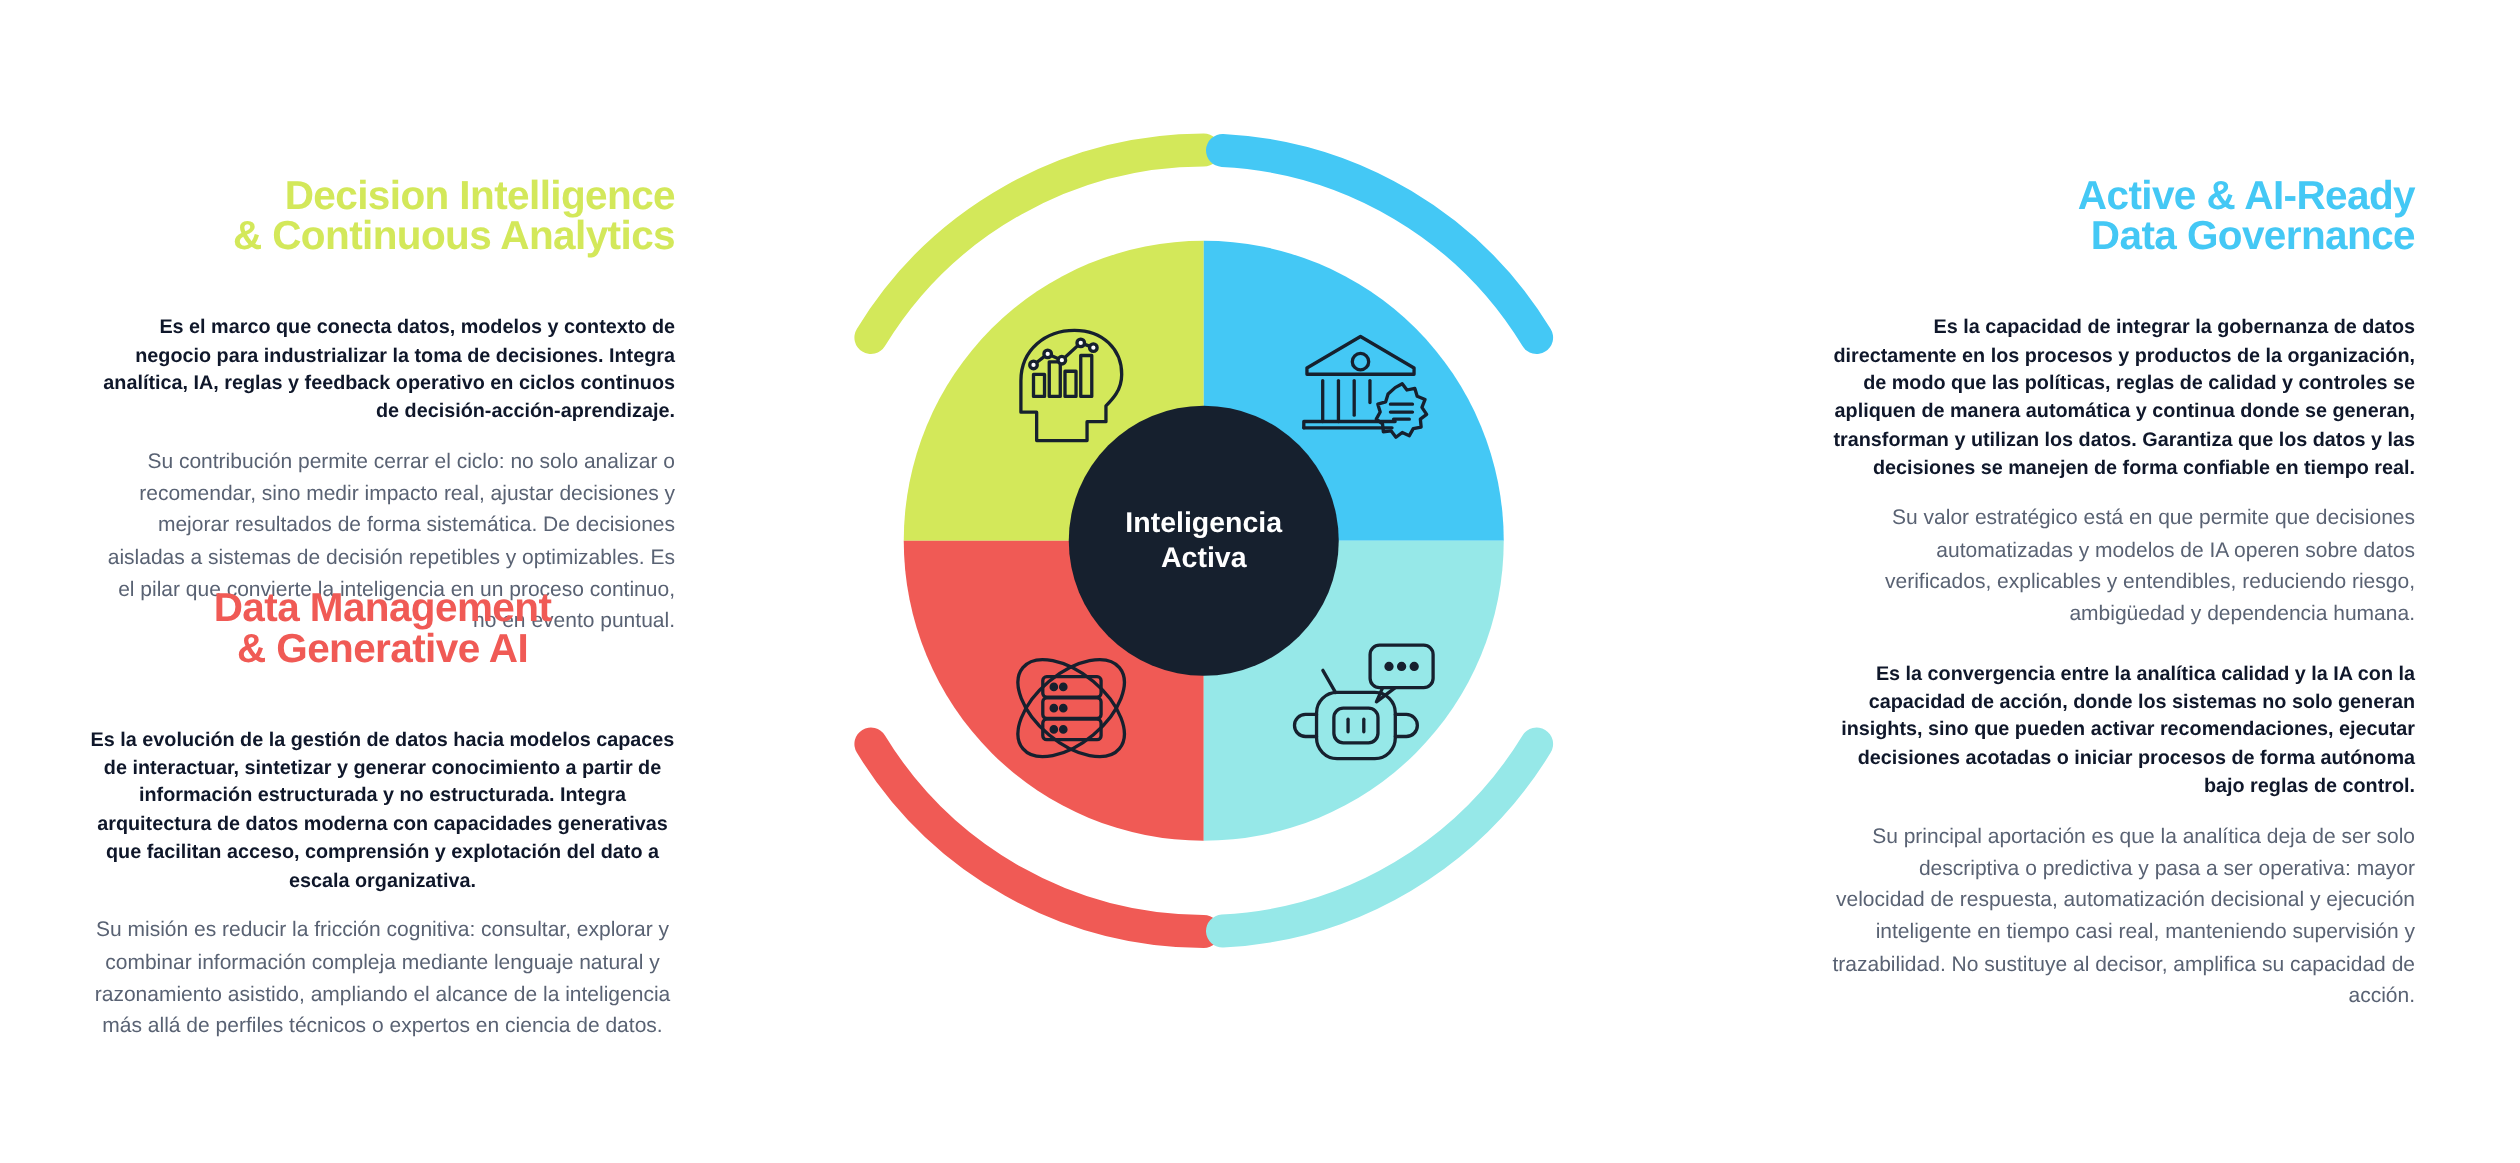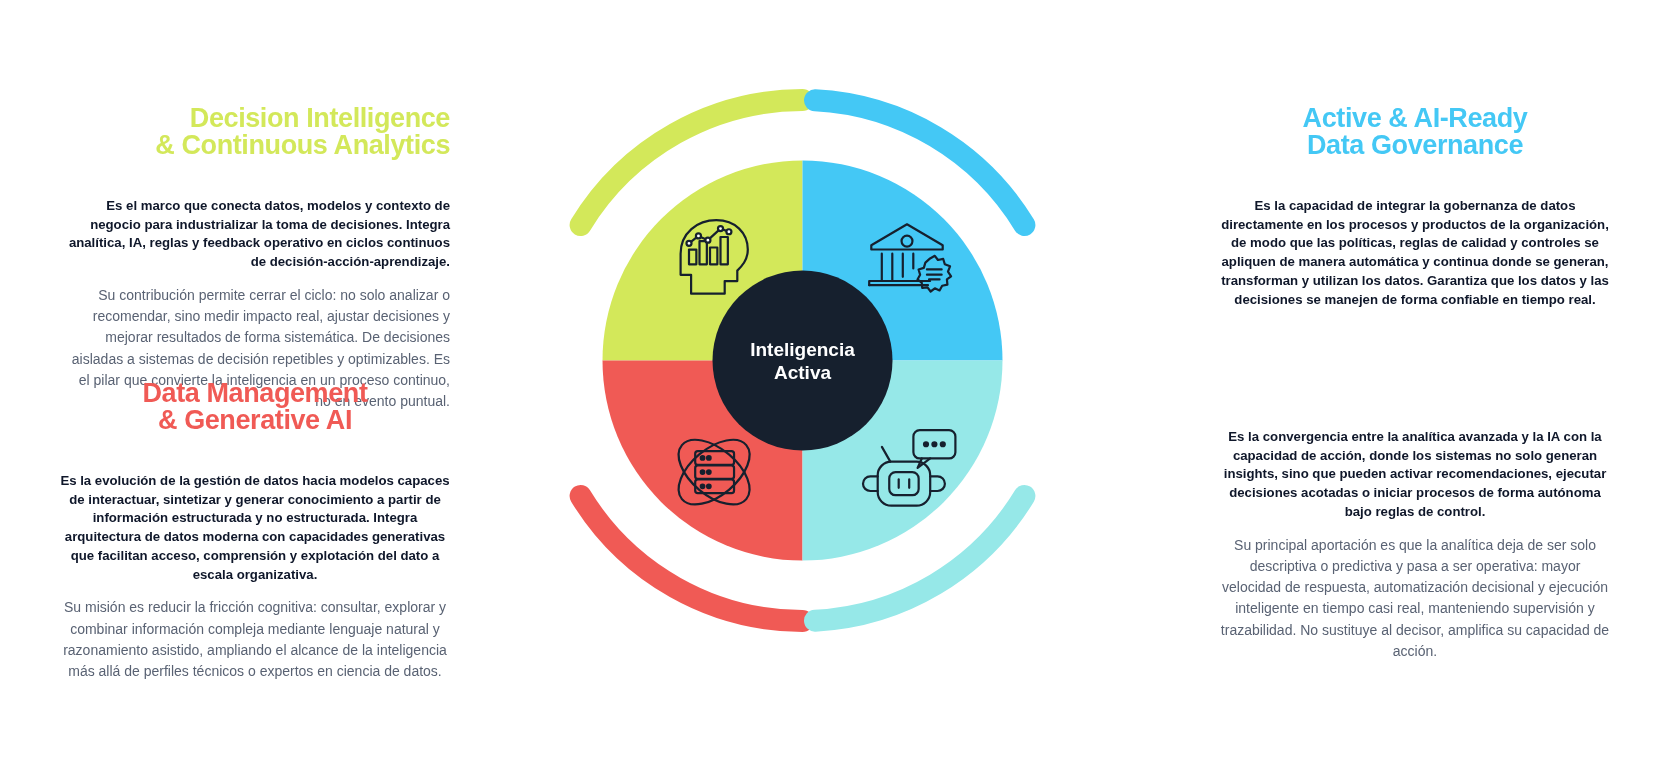--- a/index.html
+++ b/index.html
@@ -11,23 +11,23 @@
     overflow: hidden;
   }
   .canvas {
     position: relative;
     width: 1680px;
     height: 775px;
     background: #ffffff;
   }
 
   
-  .panel { position: absolute; width: 390px; }
+  .panel { position: absolute; width: 390px; margin-top: 12px; }
   .panel.left  { left: 60px;  text-align: right; }
-  .panel.right { left: 1220px; text-align: center; }
+  .panel.right { left: 1220px; text-align: right; }
 
   .panel-title {
     font-size: 27px;
     font-weight: 800;
     line-height: 1.0;
     letter-spacing: -0.4px;
     white-space: pre-line;
     margin-bottom: 0;
   }
   .panel-lead {
@@ -90,24 +90,25 @@
     <div class="panel-title" id="title-bl" style="color: rgb(240, 90, 85);">Data Management
 &amp; Generative AI</div>
     <div class="panel-lead">Es la evolución de la gestión de datos hacia modelos capaces de interactuar, sintetizar y generar conocimiento a partir de información estructurada y no estructurada. Integra arquitectura de datos moderna con capacidades generativas que facilitan acceso, comprensión y explotación del dato a escala organizativa.</div>
     <div class="panel-body">Su misión es reducir la fricción cognitiva: consultar, explorar y combinar información compleja mediante lenguaje natural y razonamiento asistido, ampliando el alcance de la inteligencia más allá de perfiles técnicos o expertos en ciencia de datos.</div>
   </div>
 
   <div class="panel right" id="panel-tr">
     <div class="panel-title" id="title-tr" style="color: rgb(68, 200, 245);">Active &amp; AI-Ready
 Data Governance</div>
     <div class="panel-lead">Es la capacidad de integrar la gobernanza de datos directamente en los procesos y productos de la organización, de modo que las políticas, reglas de calidad y controles se apliquen de manera automática y continua donde se generan, transforman y utilizan los datos. Garantiza que los datos y las decisiones se manejen de forma confiable en tiempo real.</div>
+    <div class="panel-body">Su valor estratégico está en que permite que decisiones automatizadas y modelos de IA operen sobre datos verificados, explicables y entendibles, reduciendo riesgo, ambigüedad y dependencia humana.</div>
   </div>
 
   <div class="panel right" id="panel-br">
-    <div class="panel-lead">Es la convergencia entre la analítica avanzada y la IA con la capacidad de acción, donde los sistemas no solo generan insights, sino que pueden activar recomendaciones, ejecutar decisiones acotadas o iniciar procesos de forma autónoma bajo reglas de control.</div>
+    <div class="panel-lead">Es la convergencia entre la analítica calidad y la IA con la capacidad de acción, donde los sistemas no solo generan insights, sino que pueden activar recomendaciones, ejecutar decisiones acotadas o iniciar procesos de forma autónoma bajo reglas de control.</div>
     <div class="panel-body">Su principal aportación es que la analítica deja de ser solo descriptiva o predictiva y pasa a ser operativa: mayor velocidad de respuesta, automatización decisional y ejecución inteligente en tiempo casi real, manteniendo supervisión y trazabilidad. No sustituye al decisor, amplifica su capacidad de acción.</div>
   </div>
 
   <div class="diagram">
     <svg viewBox="0 0 565 565" xmlns="http://www.w3.org/2000/svg">
 
       <g fill="none" stroke-width="22" stroke-linecap="round">
         <path id="arc-tl" d="M 282.5 22 A 260.5 260.5 0 0 0 60.6 147" stroke="#d3e85a"></path>
         <path id="arc-tr" d="M 295 22.3 A 260.5 260.5 0 0 1 504.4 147" stroke="#44c8f5"></path>
         <path id="arc-bl" d="M 60.6 418 A 260.5 260.5 0 0 0 282.5 543" stroke="#f05a55"></path>

